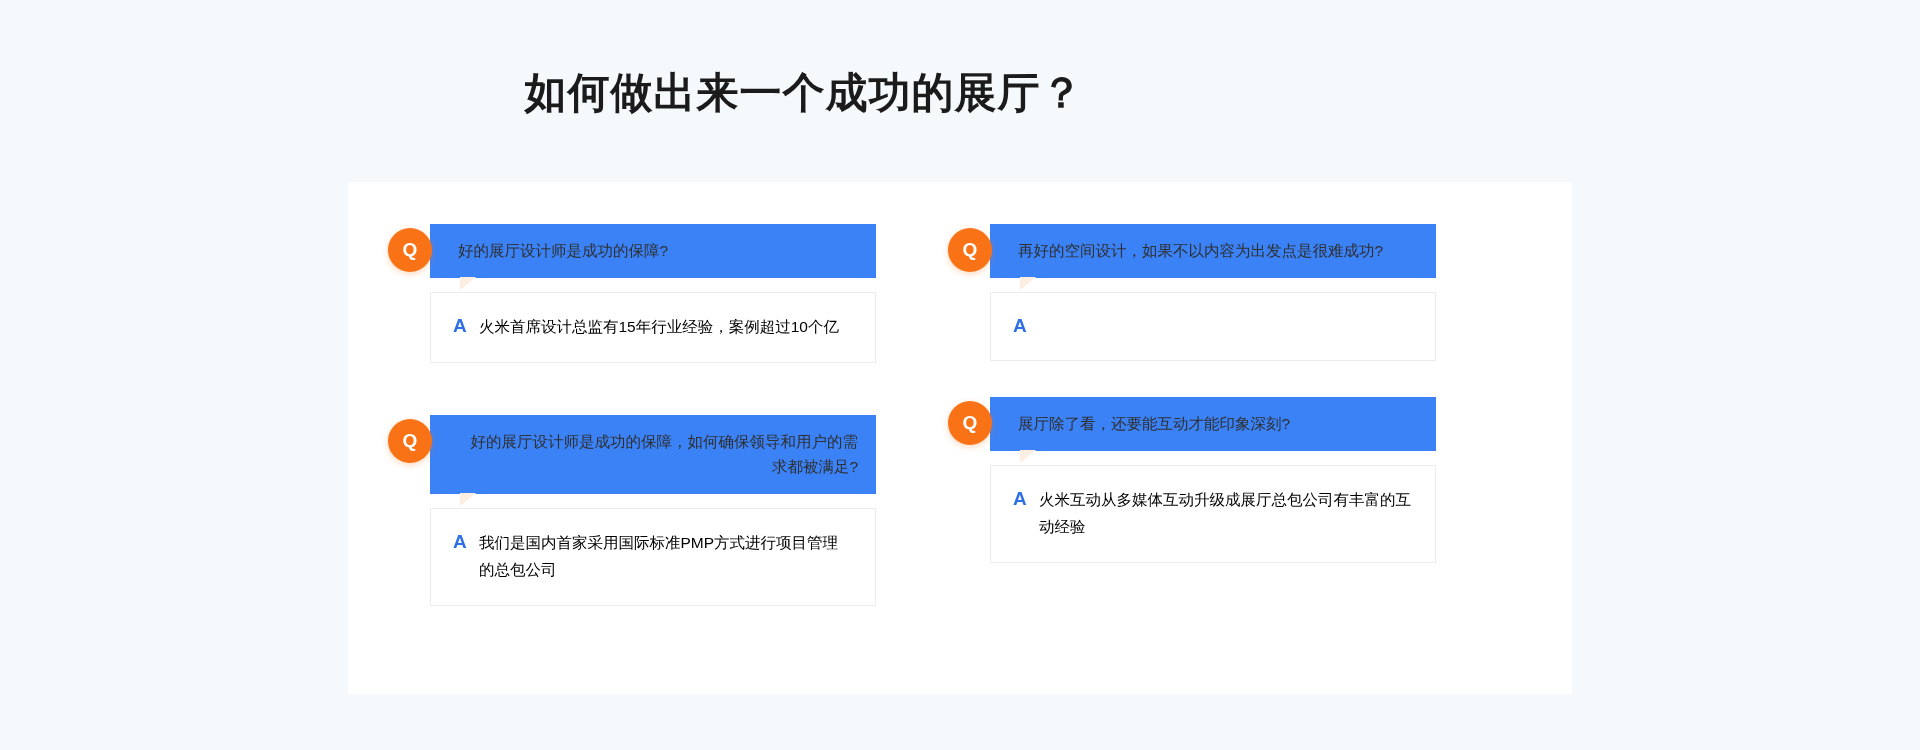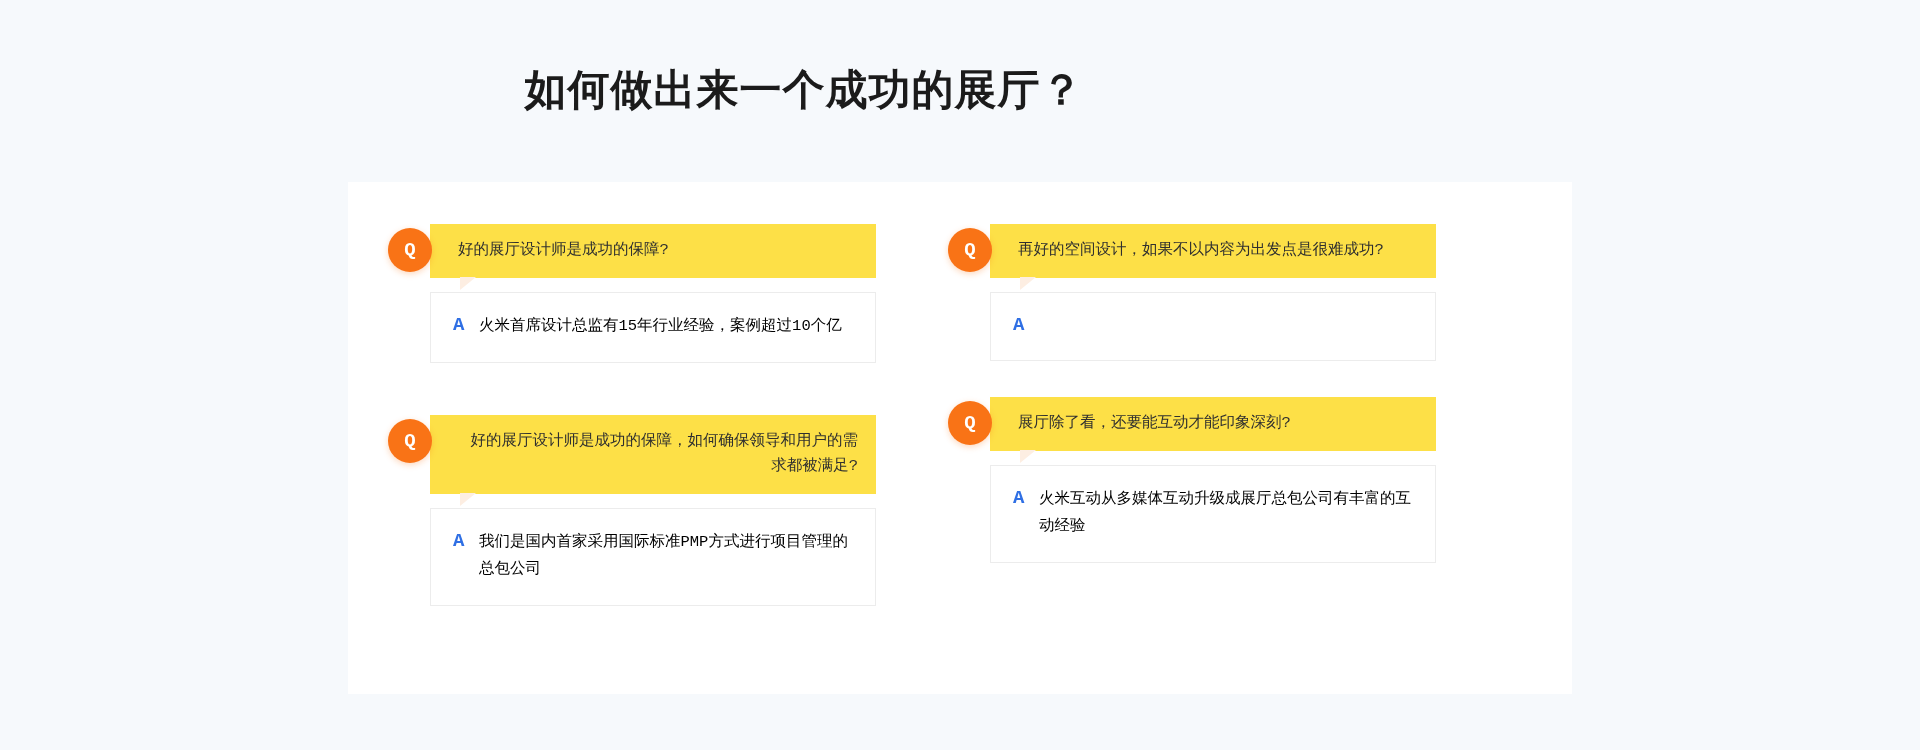--- a/index.html
+++ b/index.html
@@ -11,21 +11,20 @@
     height: 750px;
     background: #f6f9fc;
     font-family: "Liberation Sans", sans-serif;
     overflow: hidden;
   }
   .page {
     position: relative;
     width: 1608px;
     height: 750px;
     box-sizing: border-box;
-    font-family: Liberation Mono, monospace;
   }
   .page-title {
     text-align: center;
     font-size: 42px;
     font-weight: bold;
     color: #1b1b1b;
     letter-spacing: 1px;
     margin: 0;
     padding-top: 68px;
     line-height: 1.2;
@@ -74,21 +73,21 @@
     display: flex;
     align-items: center;
     justify-content: center;
     box-shadow: 0 2px 6px rgba(249, 115, 22, 0.28);
     margin-top: 4px;
   }
   .q-bubble {
     position: relative;
     margin-left: -2px;
     flex: 1 1 auto;
-    background: #fde047;
+    background: #3b82f6;
     padding: 14px 18px 15px 28px;
     box-sizing: border-box;
     min-height: 52px;
     display: flex;
     align-items: center;
   }
   .q-bubble.tall {
     align-items: flex-start;
     text-align: right;
   }

